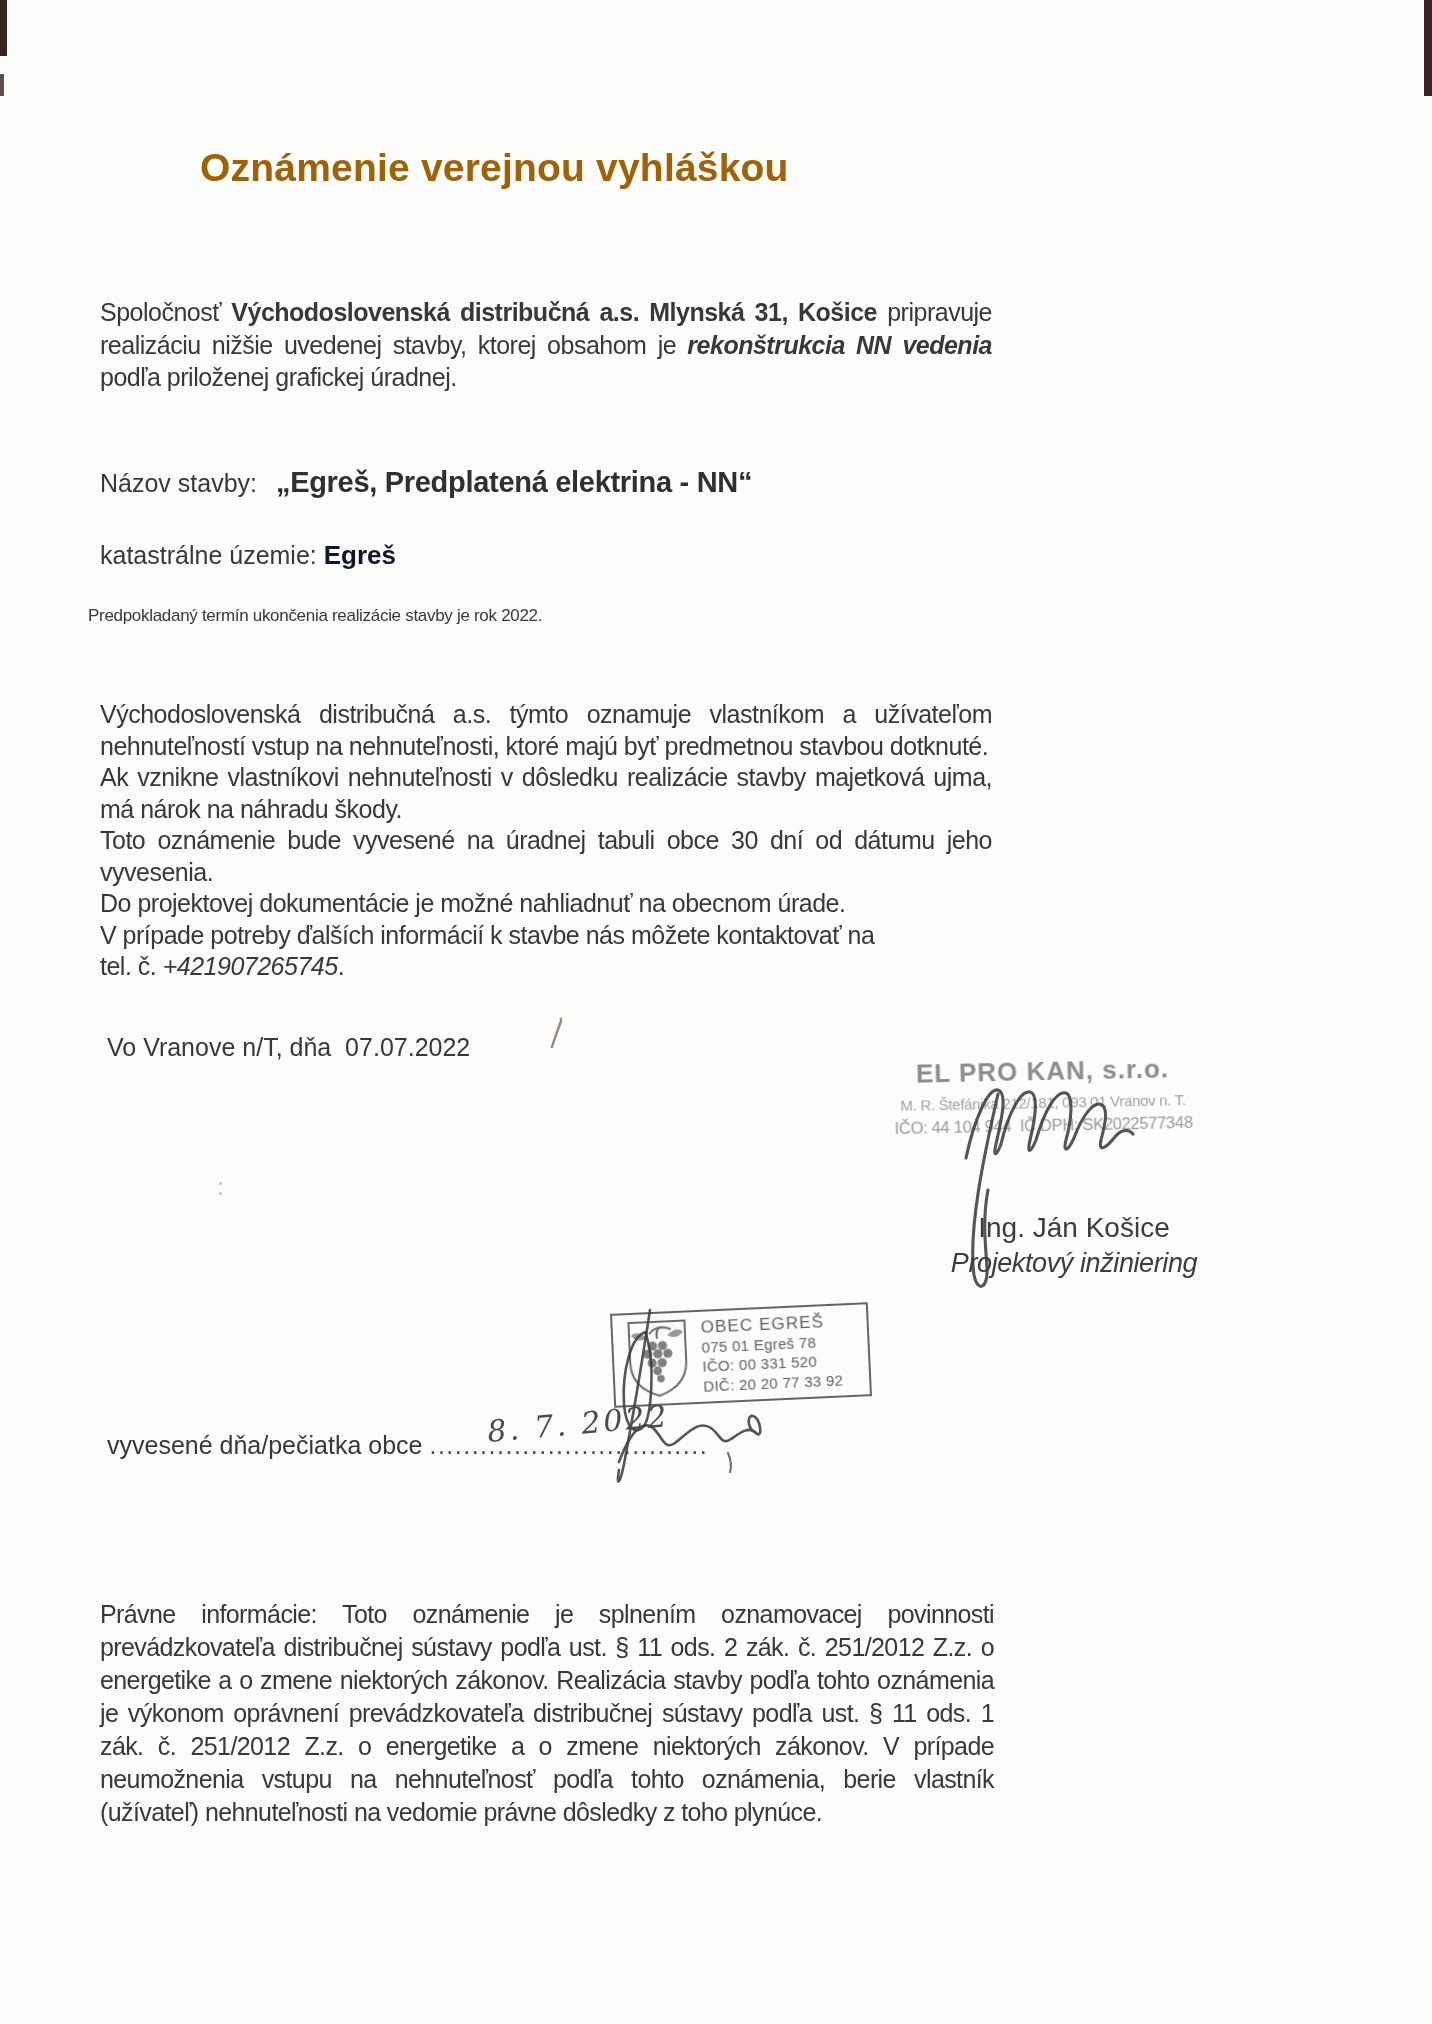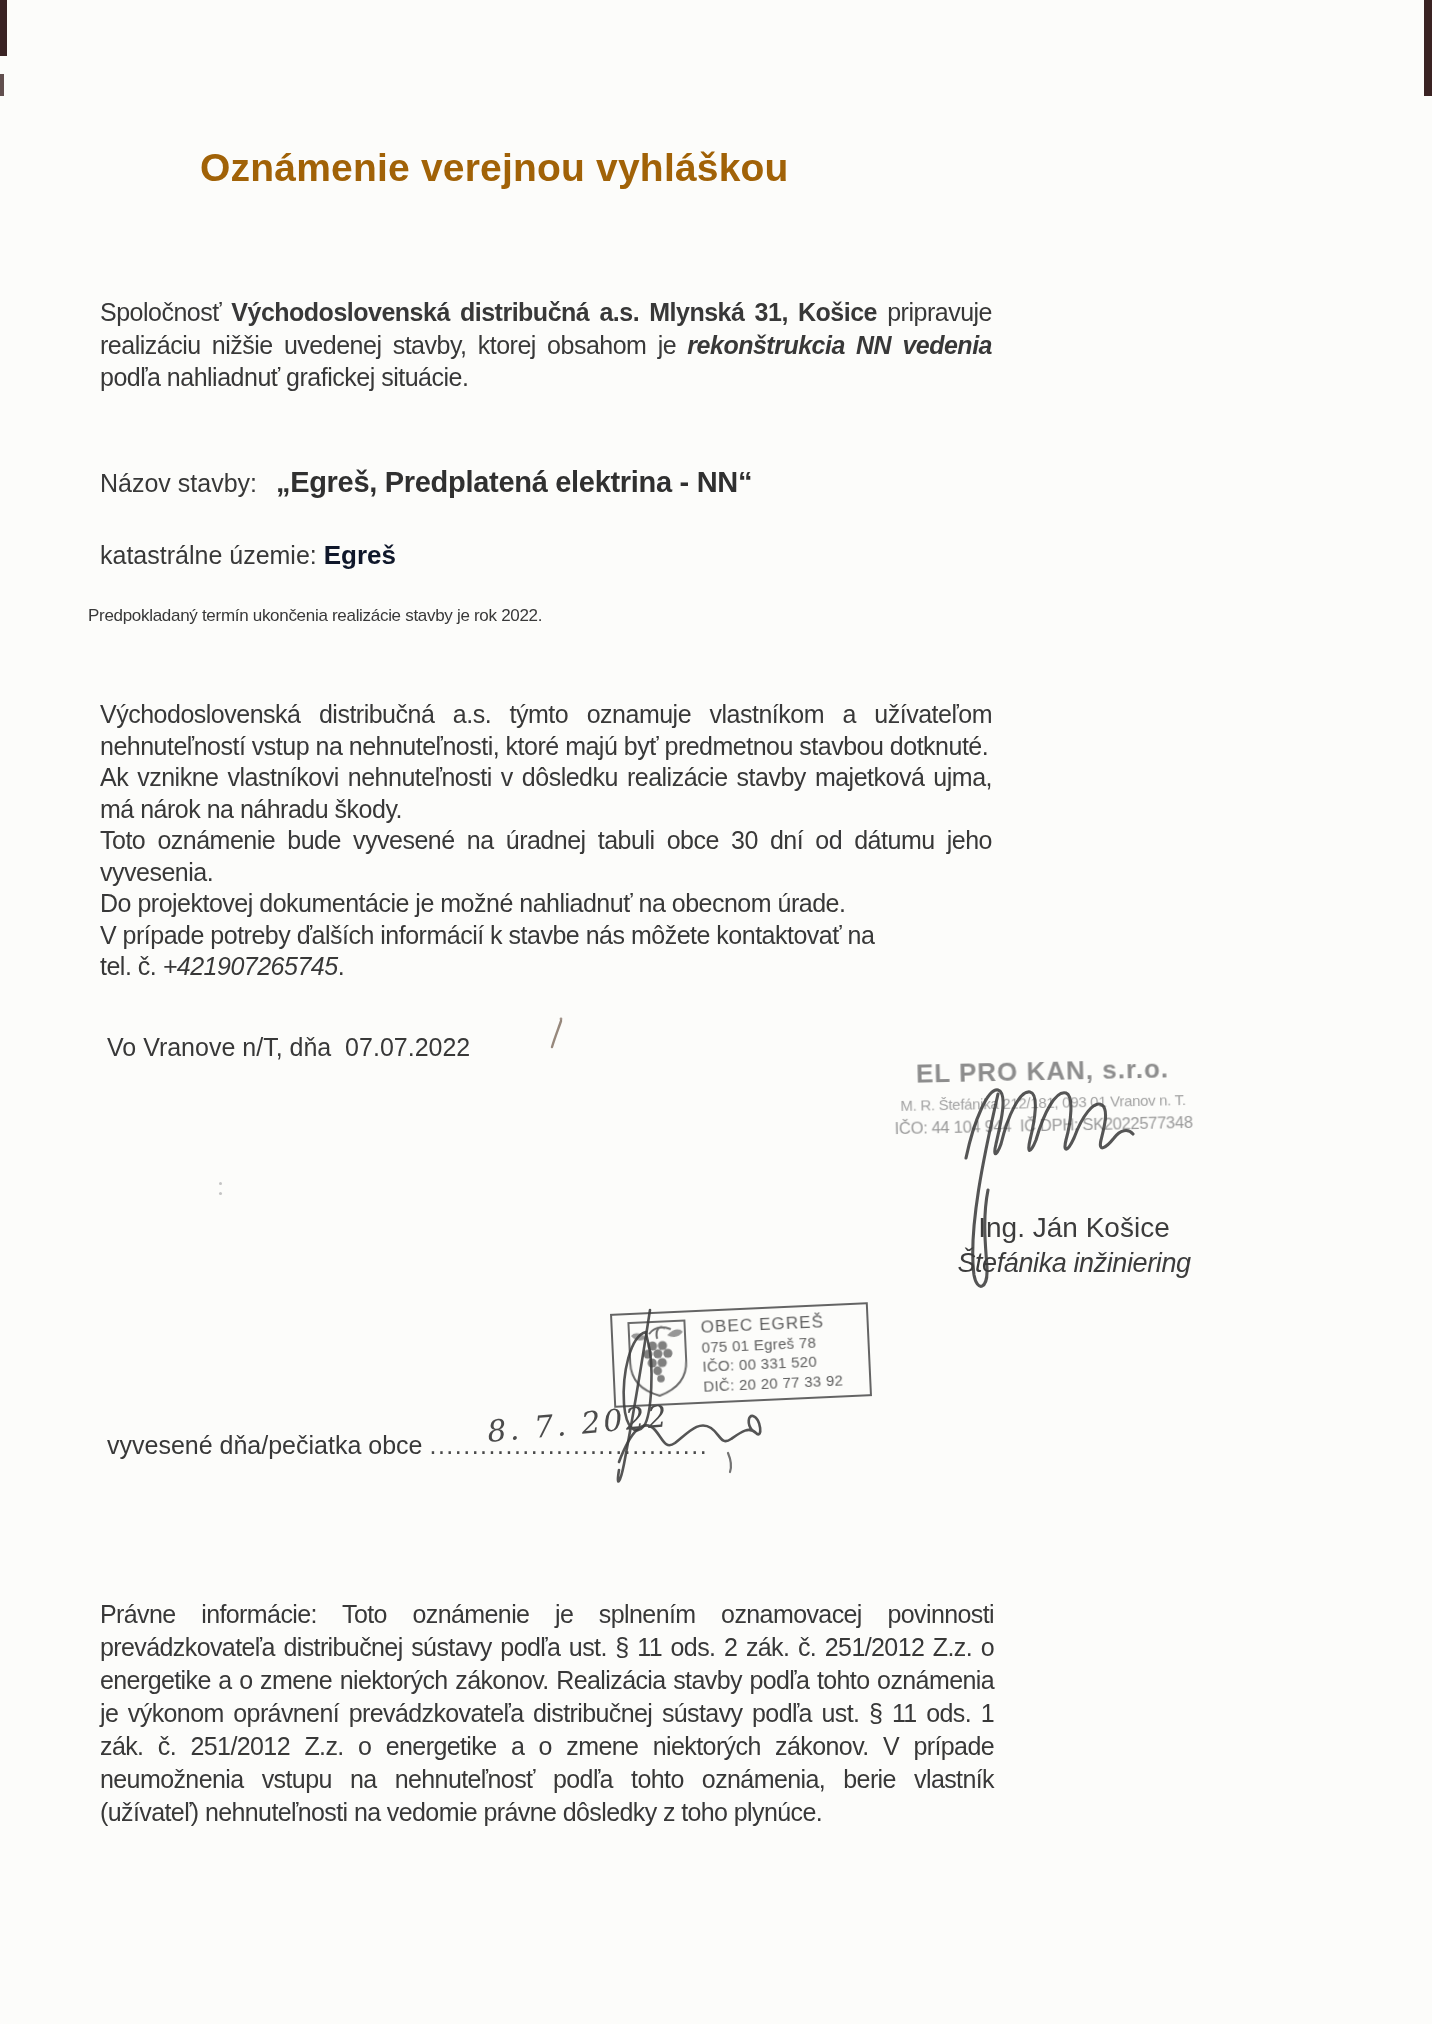--- a/index.html
+++ b/index.html
@@ -98,21 +98,21 @@
   .edge-tl2{left:0;top:74px;width:4px;height:22px;opacity:.8;}
   .edge-tr{right:0;top:0;width:8px;height:96px;}
 </style>
 </head>
 <body>
 
 <div class="page">
 
   <h1 class="title">Oznámenie verejnou vyhláškou</h1>
 
-  <p class="intro"><span>Spoločnosť </span><span class="b">Východoslovenská distribučná a.s. Mlynská 31, Košice</span><span> pripravuje realizáciu nižšie uvedenej stavby, ktorej obsahom je </span><span class="bi">rekonštrukcia NN vedenia</span><span> podľa nahliadnuť grafickej situácie.</span></p>
+  <p class="intro"><span>Spoločnosť </span><span class="b">Východoslovenská distribučná a.s. Mlynská 31, Košice</span><span> pripravuje realizáciu nižšie uvedenej stavby, ktorej obsahom je </span><span class="bi">rekonštrukcia NN vedenia</span><span> podľa priloženej grafickej úradnej.</span></p>
 
   <p class="nazov"><span>Názov stavby: </span><span class="nazov-v">„Egreš, Predplatená elektrina - NN“</span></p>
 
   <p class="kataster"><span>katastrálne územie: </span><span class="kataster-v">Egreš</span></p>
 
   <p class="termin">Predpokladaný termín ukončenia realizácie stavby je rok 2022.</p>
 
   <div class="body-block">
     <p>Východoslovenská distribučná a.s. týmto oznamuje  vlastníkom a užívateľom nehnuteľností vstup na nehnuteľnosti, ktoré majú byť predmetnou stavbou dotknuté.</p>
     <p>Ak vznikne vlastníkovi nehnuteľnosti v dôsledku realizácie stavby majetková ujma, má nárok na náhradu škody.</p>
@@ -134,21 +134,21 @@
     <div class="cs-ids">IČO: 44 104 944  IČ DPH: SK2022577348</div>
   </div>
 
   <svg class="sig1" width="240" height="240" viewBox="0 0 240 240">
     <path class="sig-stroke" d="M26,100 C34,62 48,30 58,32 C68,35 61,64 56,86 C53,98 56,100 61,86 C68,57 80,32 90,34 C99,36 95,62 90,82 C87,95 90,97 96,82 C104,54 116,32 126,35 C134,38 131,64 126,82 C123,94 127,95 134,80 C142,58 154,42 162,47 C169,52 164,70 161,82 C158,95 166,90 174,80 C180,72 188,70 193,76"></path>
     <path class="sig-stroke" d="M58,36 C44,97 28,172 34,217 C37,234 48,232 47,210 C46,192 42,162 48,132"></path>
   </svg>
 
   <div class="signer">
     <div class="signer-name">Ing. Ján Košice</div>
-    <div class="signer-role">Štefánika inžiniering</div>
+    <div class="signer-role">Projektový inžiniering</div>
   </div>
 
   <div class="village-stamp">
     <svg class="vs-crest" width="66" height="84" viewBox="0 0 66 84">
       <path class="crest-line" d="M5,5 H61 V45 Q61,70 33,79 Q5,70 5,45 Z"></path>
       <path class="crest-line" d="M33,22 C31,13 36,8 41,12" stroke-width="1.8"></path>
       <path class="crest-line" d="M25,17 Q33,7 47,13" stroke-width="1.4"></path>
       <path class="crest-leaf" d="M23,21 Q13,12 7,18 Q13,26 23,21 Z"></path>
       <path class="crest-leaf" d="M43,19 Q53,10 59,16 Q53,24 43,19 Z"></path>
       <circle class="crest-grape" cx="28" cy="29" r="4.6"></circle>

